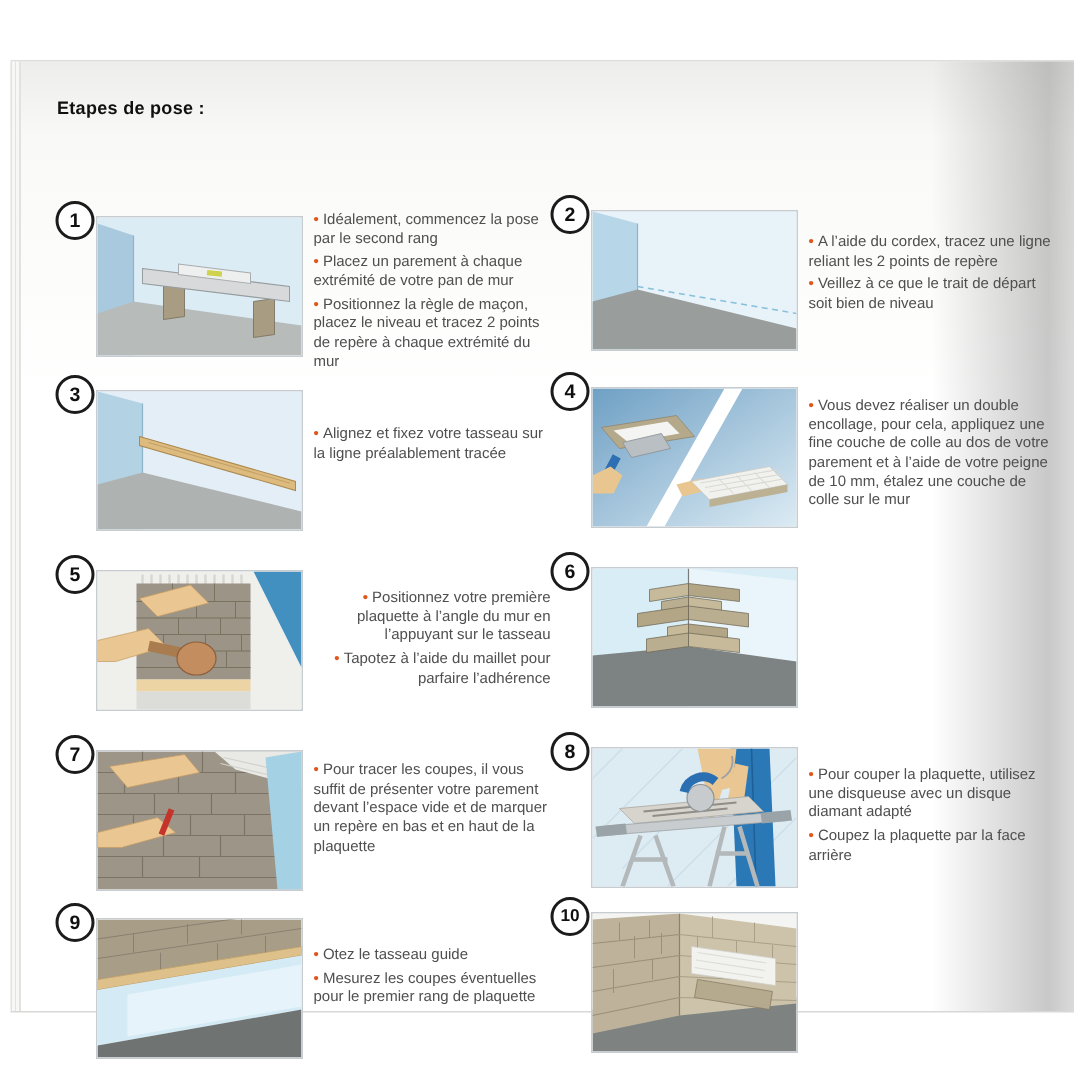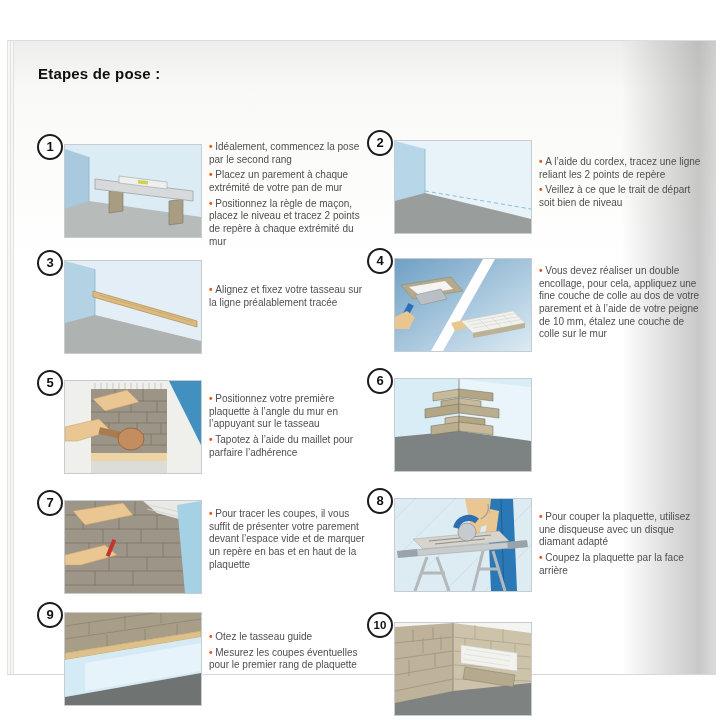--- a/index.html
+++ b/index.html
@@ -15,21 +15,21 @@
   .page::before{ 
     content:"";position:absolute;left:0;top:0;bottom:0;width:7px;
     background:repeating-linear-gradient(90deg,#e2e2df 0 1px,#f7f7f5 1px 3px);
   }
   .page::after{ 
     content:"";position:absolute;right:0;top:0;bottom:0;width:95px;z-index:0;
     background:linear-gradient(90deg,rgba(125,125,125,0) 0%,rgba(125,125,125,0.42) 82%,rgba(125,125,125,0.28) 100%);
   }
   .title{
     position:absolute;left:31px;top:24px;z-index:1;margin:0;
-    font-size:15px;font-weight:bold;color:#101010;letter-spacing:0.2px;
+    font-size:12px;font-weight:bold;color:#101010;letter-spacing:0.2px;
   }
   .step{position:absolute;display:flex;align-items:flex-start;z-index:1;}
   .figure{
     position:relative;width:136px;height:92px;margin-left:28px;margin-top:11px;
     border:1px solid #c7ccd0;background:#fff;flex:none;
   }
   .figure svg{display:block;width:100%;height:100%;}
   .num{
     position:absolute;left:-28px;top:-11px;width:22px;height:22px;border-radius:50%;
     border:2px solid #1b1b1b;background:#fff;color:#101010;
@@ -144,21 +144,21 @@
         <rect x="26" y="8" width="76" height="64" fill="#9c9486"></rect>
         <path d="M26,20 H102 M26,31 H102 M26,42 H102 M26,53 H102 M26,64 H102 M50,8 V20 M78,8 V20 M40,20 V31 M66,20 V31 M92,20 V31 M54,31 V42 M82,31 V42 M44,42 V53 M72,42 V53 M96,42 V53 M58,53 V64 M86,53 V64" stroke="#79725f" stroke-width="0.7" fill="none"></path>
         <polygon points="28,18 62,9 74,21 40,30" fill="#eac692" stroke="#c59d66" stroke-width="0.5"></polygon>
         <polygon points="0,46 34,38 46,50 12,60 0,60" fill="#eac692" stroke="#c59d66" stroke-width="0.5"></polygon>
         <rect x="34" y="49" width="28" height="7" fill="#a97c50" transform="rotate(12 48 52)"></rect>
         <ellipse cx="66" cy="58" rx="13" ry="11" fill="#c38d60" stroke="#8d5f3a" stroke-width="0.8"></ellipse>
         <rect x="26" y="72" width="76" height="8" fill="#ecd4a4"></rect>
         <rect x="26" y="80" width="76" height="12" fill="#dcdcd9"></rect>
       </svg>
     </div>
-    <ul class="txt" style="margin-top:24px;">
+    <ul class="txt" style="margin-top:24px;text-align:right;">
       <li>Positionnez votre première plaquette à l’angle du mur en l’appuyant sur le tasseau</li>
       <li>Tapotez à l’aide du maillet pour parfaire l’adhérence</li>
     </ul>
   </div>
 
   <div class="step col-right" style="left:359px;top:326px;">
     <div class="figure">
       <div class="num">6</div>
       <svg viewBox="0 0 136 92">
         <rect width="136" height="92" fill="#d8edf6"></rect>
@@ -242,21 +242,21 @@
         <polygon points="20,50 136,30 136,58 20,78" fill="#e6f3fa"></polygon>
         <polygon points="0,84 136,60 136,92 0,92" fill="#6f7372"></polygon>
       </svg>
     </div>
     <ul class="txt" style="margin-top:30px;">
       <li>Otez le tasseau guide</li>
       <li>Mesurez les coupes éventuelles pour le premier rang de plaquette</li>
     </ul>
   </div>
 
-  <div class="step col-right" style="left:359px;top:570px;">
+  <div class="step col-right" style="left:359px;top:556px;">
     <div class="figure">
       <div class="num small">10</div>
       <svg viewBox="0 0 136 92">
         <rect width="136" height="92" fill="#f4f4f2"></rect>
         <polygon points="0,64 136,56 136,92 0,92" fill="#7e8382"></polygon>
         <polygon points="0,4 58,0 58,68 0,80" fill="#beb29a"></polygon>
         <polygon points="58,0 136,10 136,60 58,68" fill="#cdc3ab"></polygon>
         <line x1="58" y1="0" x2="58" y2="68" stroke="#8a8172" stroke-width="0.8"></line>
         <path d="M0,20 L58,14 M0,36 L58,28 M0,52 L58,42 M0,68 L58,56 M18,6 V18 M38,4 V16 M28,15 V30 M46,13 V27 M14,37 V53 M40,30 V44" stroke="#9a8f7a" stroke-width="0.7" fill="none"></path>
         <path d="M58,14 L136,22 M58,28 L136,34 M58,42 L136,46 M58,56 L136,58 M80,2 V16 M108,6 V19 M70,15 V29 M96,18 V32 M120,21 V34" stroke="#aaa089" stroke-width="0.7" fill="none"></path>

